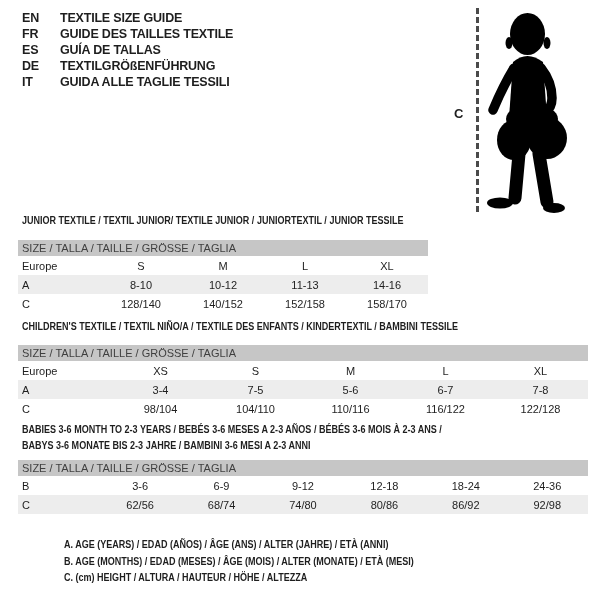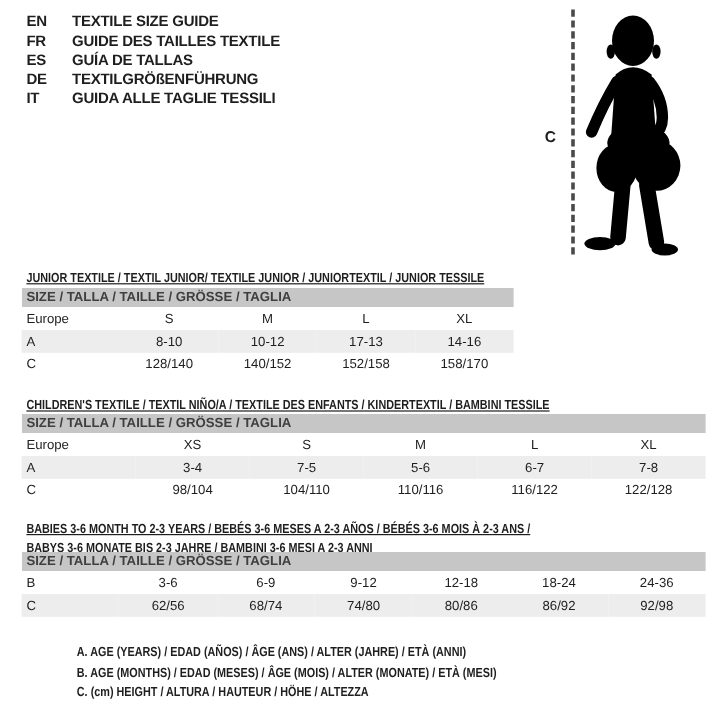--- a/index.html
+++ b/index.html
@@ -15,29 +15,29 @@
   
   .figure{position:absolute;left:440px;top:0;width:160px;height:225px;}
   .dash-line{position:absolute;left:36px;top:8px;height:204px;width:0;border-left:3px dashed var(--dash,#4a4a4a);}
   .c-label{position:absolute;left:14px;top:106px;font-size:13px;font-weight:700;}
   .toddler{position:absolute;left:43px;top:6px;}
   
   .tsec{position:absolute;left:18px;}
   .tsec0{top:212px;width:410px;}
   .tsec1{top:318px;width:570px;}
   .tsec2{top:421px;width:570px;}
-  .ttitle{position:absolute;left:0;top:12px;padding-left:4px;text-decoration:underline;}
+  .ttitle{position:absolute;left:0;top:0;padding-left:4px;}
   .ttitle div{font-size:11px;font-weight:700;line-height:16px;white-space:nowrap;
     transform:scaleX(0.82);transform-origin:left center;letter-spacing:0;}
   .stable{border-collapse:collapse;table-layout:fixed;width:100%;position:absolute;left:0;}
   .tsec0 .stable{top:28px;}
   .tsec1 .stable{top:27px;}
   .tsec2 .stable{top:39px;}
   .stable th{
-    background:var(--bar,#c6c6c6);height:16px;font-size:11px;font-weight:700;color:#3f3f3f;
+    background:var(--bar,#c6c6c6);height:16px;font-size:11px;font-weight:400;color:#3f3f3f;
     text-align:left;padding:0 0 0 4px;white-space:nowrap;overflow:hidden;
   }
   .stable td{height:19px;font-size:11px;font-weight:400;text-align:center;padding:0;white-space:nowrap;}
   .stable td.rowlabel{text-align:left;padding-left:4px;width:48px;}
   .stable tr.shaded{background:var(--shade,#ededed);}
   
   .legend{position:absolute;left:18px;top:536px;padding-left:4px;margin-left:42px;}
   .legend div{font-size:11px;font-weight:700;line-height:16.5px;white-space:nowrap;
     transform:scaleX(0.82);transform-origin:left center;}
 </style>
@@ -108,21 +108,21 @@
             <td class="rowlabel">Europe</td>
             <td>S</td>
             <td>M</td>
             <td>L</td>
             <td>XL</td>
           </tr>
           <tr class="shaded">
             <td class="rowlabel">A</td>
             <td>8-10</td>
             <td>10-12</td>
-            <td>17-13</td>
+            <td>11-13</td>
             <td>14-16</td>
           </tr>
           <tr>
             <td class="rowlabel">C</td>
             <td>128/140</td>
             <td>140/152</td>
             <td>152/158</td>
             <td>158/170</td>
           </tr>
         </tbody>

